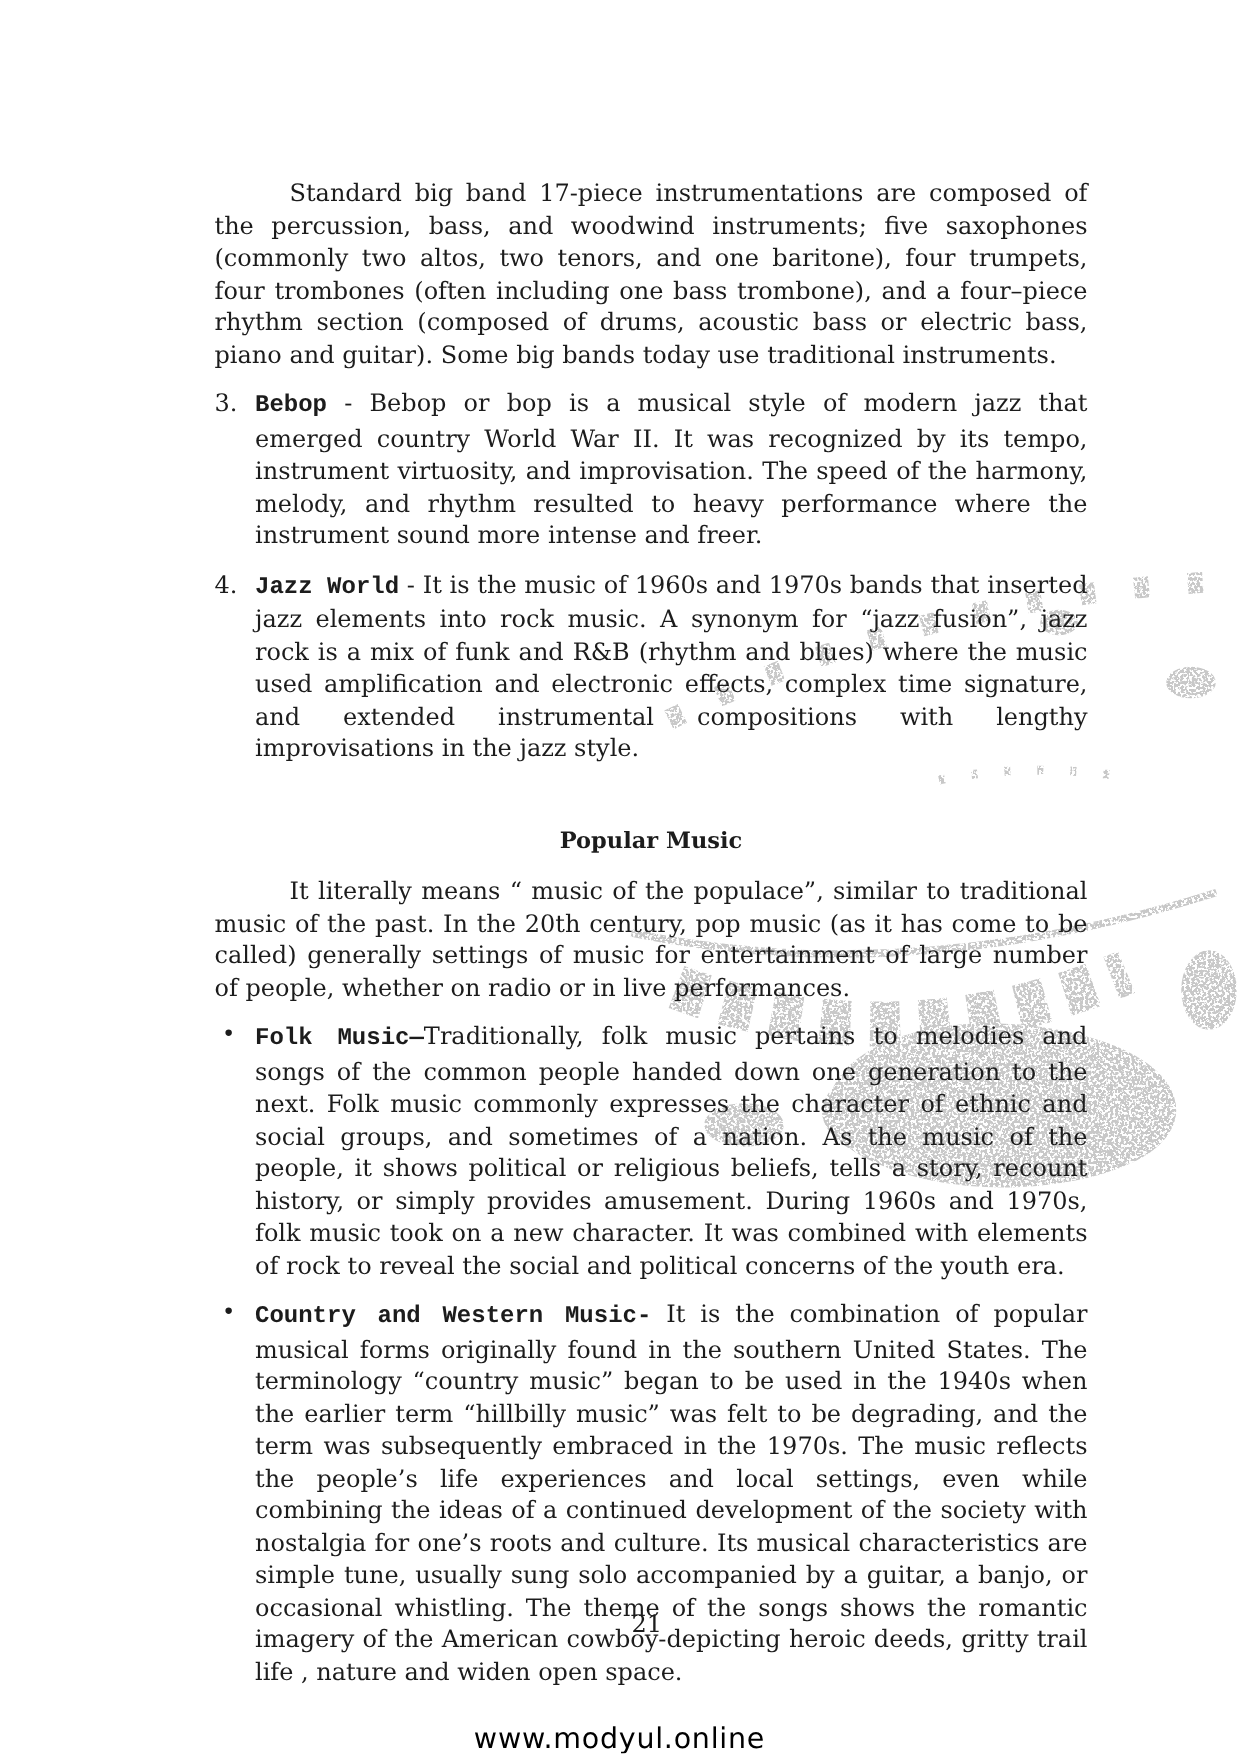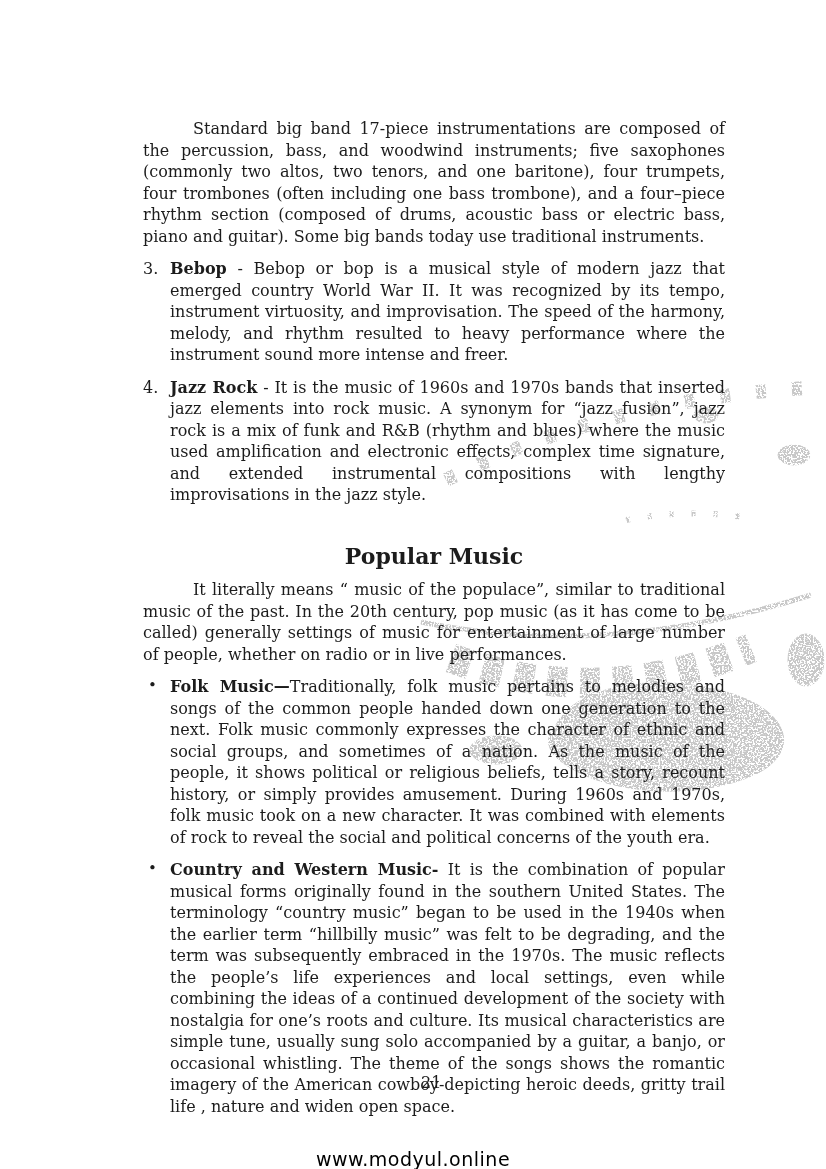--- a/index.html
+++ b/index.html
@@ -18,25 +18,25 @@
   }
   .content {
     position:absolute; left:143px; top:118px; width:582px;
     font-size:16px; line-height:21.5px;
     text-align:justify;
   }
   .para { margin:0 0 11px 0; text-indent:50px; }
   .list-item { position:relative; padding-left:27px; margin:0 0 11px 0; }
   .list-marker { position:absolute; left:0; top:0; width:27px; text-indent:0; }
   .bullet-marker { position:absolute; left:5px; top:-1px; font-size:15px; }
-  .lead { font-weight:bold; }
+  .lead { font-weight:bold;font-family:Liberation Mono, monospace; }
   .heading {
     margin:40px 0 12px 0;
     text-align:center; font-weight:bold; text-indent:0;
-    font-size:22px;
+    font-size:15px;
   }
   .footer {
     position:absolute; left:143px; top:1073px; width:599px; height:22px;
     font-size:16px;
   }
   .page-number { position:absolute; left:278px; top:0; }
   .footer-source { position:absolute; right:0; top:0; font-style:italic; }
   .url-watermark {
     position:absolute; left:0; top:1148px; width:100%;
     text-align:center;
@@ -75,21 +75,21 @@
 
     <p class="para">Standard big band 17-piece instrumentations are composed of the percussion, bass, and woodwind instruments; five saxophones (commonly two altos, two tenors, and one baritone), four trumpets, four trombones (often including one bass trombone), and a four–piece rhythm section (composed of drums, acoustic bass or electric bass, piano and guitar). Some big bands today use traditional instruments.</p>
 
     <div class="list-item">
       <span class="list-marker">3.</span>
       <span class="lead">Bebop</span><span> - Bebop or bop is a musical style of modern jazz that emerged country World War II. It was recognized by its tempo, instrument virtuosity, and improvisation. The speed of the harmony, melody, and rhythm resulted to heavy performance where the instrument sound more intense and freer.</span>
     </div>
 
     <div class="list-item">
       <span class="list-marker">4.</span>
-      <span class="lead">Jazz Rock</span><span> - It is the music of 1960s and 1970s bands that inserted jazz elements into rock music. A synonym for “jazz fusion”, jazz rock is a mix of funk and R&amp;B (rhythm and blues) where the music used amplification and electronic effects, complex time signature, and extended instrumental compositions with lengthy improvisations in the jazz style.</span>
+      <span class="lead">Jazz World</span><span> - It is the music of 1960s and 1970s bands that inserted jazz elements into rock music. A synonym for “jazz fusion”, jazz rock is a mix of funk and R&amp;B (rhythm and blues) where the music used amplification and electronic effects, complex time signature, and extended instrumental compositions with lengthy improvisations in the jazz style.</span>
     </div>
 
     <h3 class="heading">Popular Music</h3>
 
     <p class="para">It literally means “ music of the populace”, similar to traditional music of the past. In the 20th century, pop music (as it has come to be called) generally settings of music for entertainment of large number of people, whether on radio or in live performances.</p>
 
     <div class="list-item">
       <span class="bullet-marker">•</span>
       <span class="lead">Folk Music—</span><span>Traditionally, folk music pertains to melodies and songs of the common people handed down one generation to the next. Folk music commonly expresses the character of ethnic and social groups, and sometimes of a nation. As the music of the people, it shows political or religious beliefs, tells a story, recount history, or simply provides amusement. During 1960s and 1970s, folk music took on a new character. It was combined with elements of rock to reveal the social and political concerns of the youth era.</span>
     </div>

